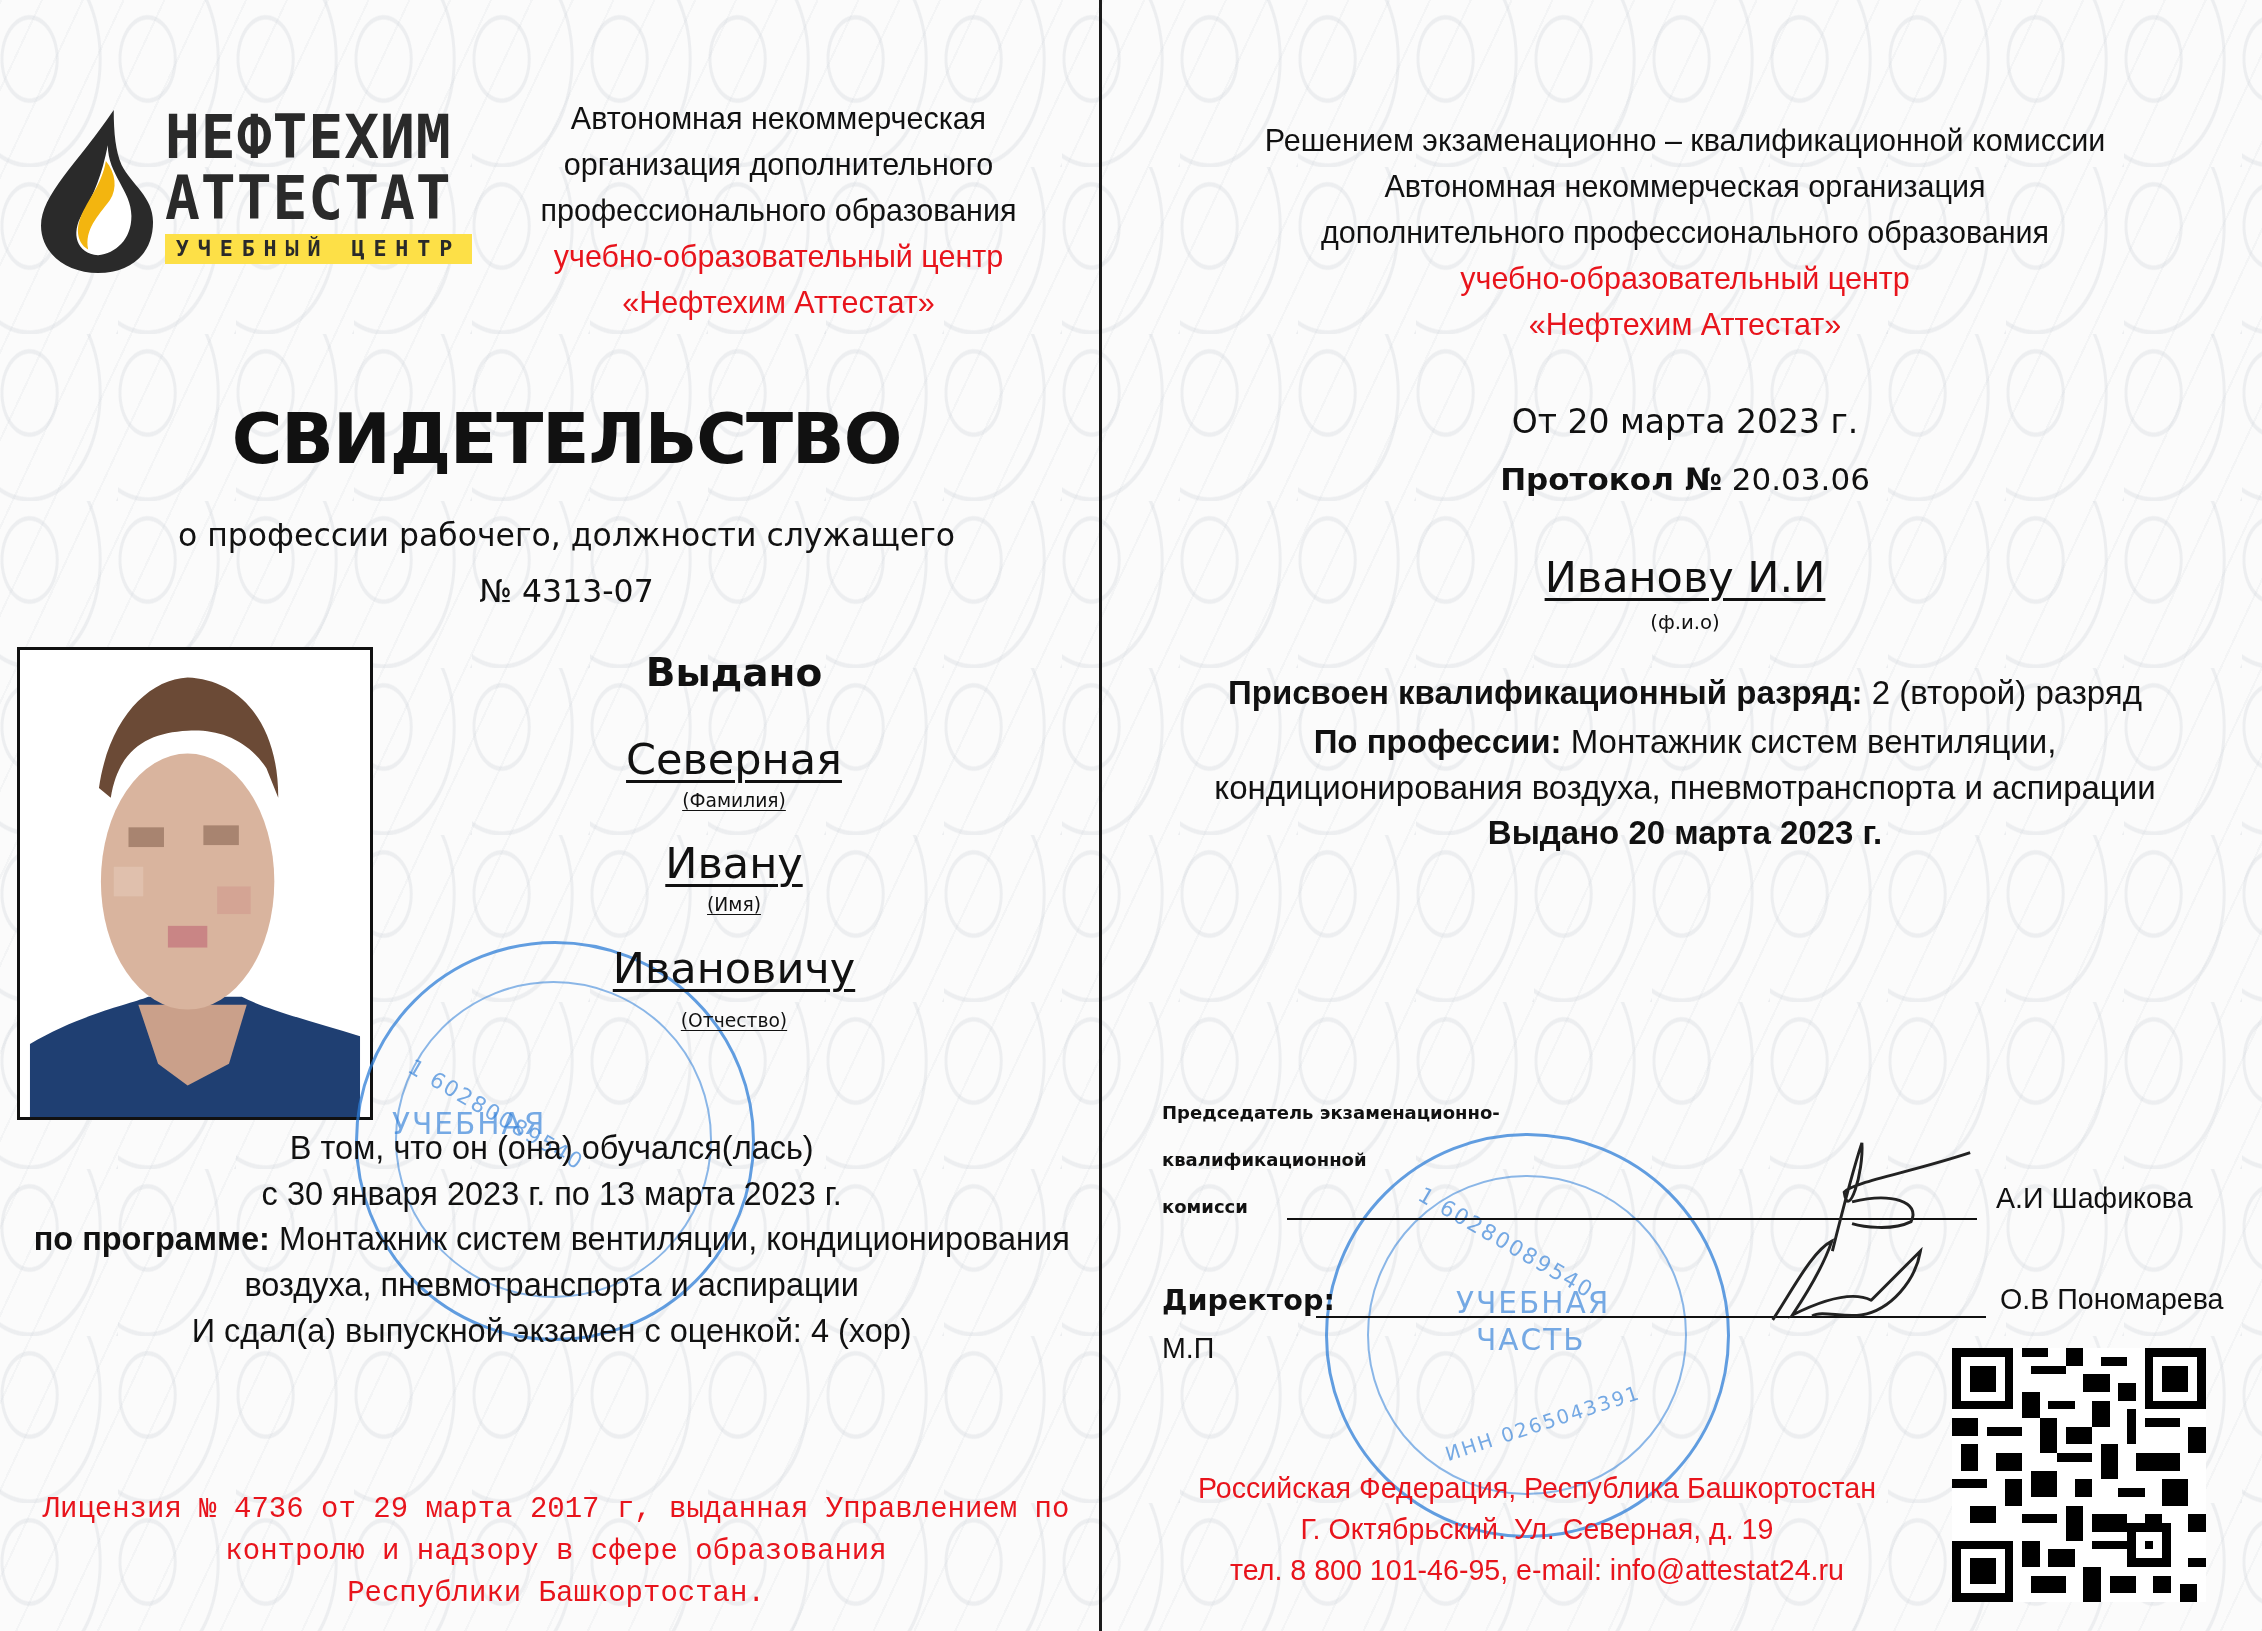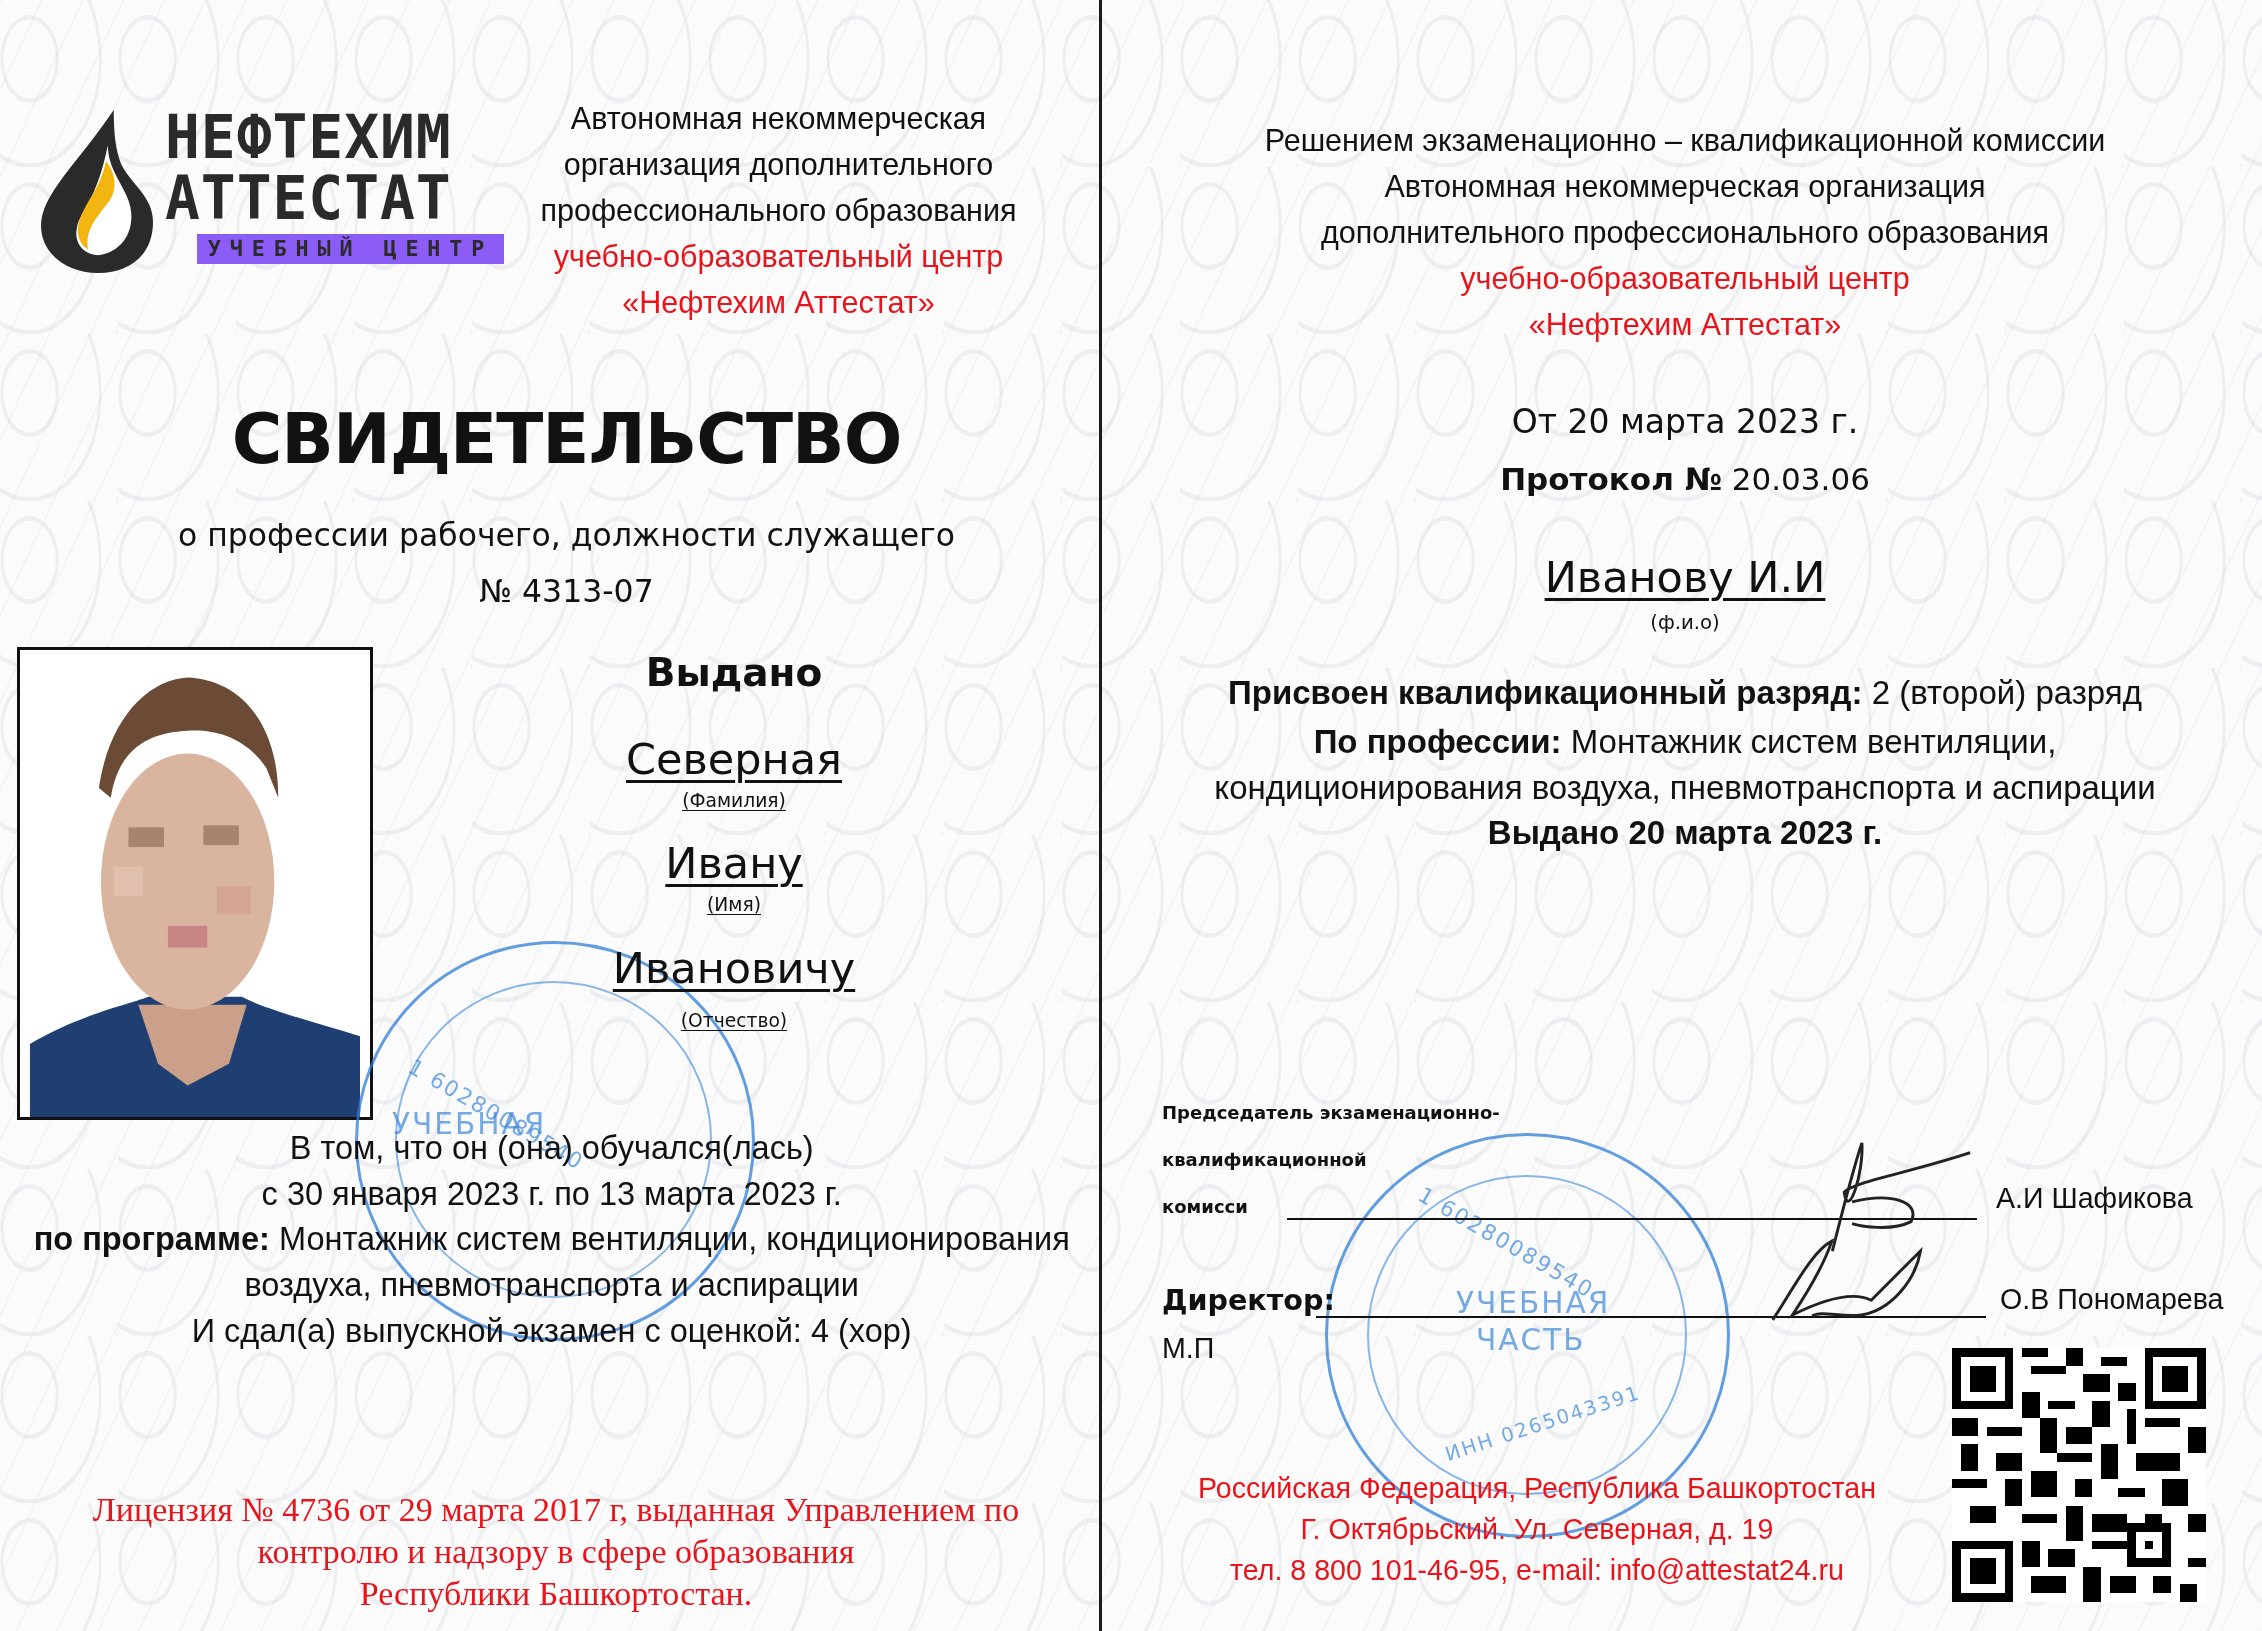--- a/index.html
+++ b/index.html
@@ -8,21 +8,21 @@
       repeating-radial-gradient(ellipse 59px 89px at 29.6px 59px, rgba(200,205,210,0) 0 25.6px, rgba(200,205,212,.28) 26.6px 28.6px, rgba(200,205,210,0) 29.6px 43px),
       repeating-linear-gradient(115deg, rgba(210,215,220,.18) 0 2px, rgba(255,255,255,0) 2px 37px),
       #fbfbfb;background-size:118px 167px, auto, auto;}
   .abs{position:absolute;}
   .center{text-align:center;}
   .divider{position:absolute;left:1099px;top:0;width:3px;height:1631px;background:#1b1b1b;}
   
   .logo{left:37px;top:106px;width:443px;height:169px;}
   .logo-text{position:absolute;left:128px;top:0;width:315px;}
   .logo-l1,.logo-l2{font-family:"DejaVu Sans Mono","Liberation Mono",monospace;font-weight:bold;font-size:61px;line-height:61px;letter-spacing:1px;color:#2a2a2a;transform:scaleX(0.95);transform-origin:left;}
-  .logo-l3{position:absolute;top:128px;left:0;width:307px;height:29.6px;background:#8b5cf6;color:#2a2a2a;font-family:"DejaVu Sans Mono","Liberation Mono",monospace;font-weight:bold;font-size:21.7px;line-height:29.6px;letter-spacing:8.9px;text-align:center;margin-left:32px;}
+  .logo-l3{position:absolute;top:128px;left:0;width:307px;height:29.6px;background:#fde047;color:#2a2a2a;font-family:"DejaVu Sans Mono","Liberation Mono",monospace;font-weight:bold;font-size:21.7px;line-height:29.6px;letter-spacing:8.9px;text-align:center;}
   .hdr{font-family:"Liberation Sans",sans-serif;font-size:30.5px;line-height:46px;}
   .red{color:#e8141c;}
   .title{font-family:"DejaVu Sans",sans-serif;font-weight:bold;font-size:69px;letter-spacing:-1px;}
   .txt{font-family:"DejaVu Sans",sans-serif;font-size:31.5px;}
   .bold{font-weight:bold;}
   .u{text-decoration:underline;text-underline-offset:5.9px;text-decoration-thickness:3px;}
   .cap{font-size:18.7px;text-decoration:underline;text-underline-offset:3px;}
   .photo{left:16.7px;top:647px;width:350px;height:467px;border:3.9px solid #111;background:#fff;overflow:hidden;}
   .stamp{border:3.9px solid rgba(45,125,215,.75);border-radius:50%;color:rgba(45,125,215,.7);}
   .stamp-inner{position:absolute;border:2px solid rgba(45,125,215,.55);border-radius:50%;}
@@ -93,21 +93,21 @@
 </div>
 
 <div class="abs center" style="left:19.7px;top:1125px;width:1064px;font-family:'Liberation Sans',sans-serif;font-size:32.5px;line-height:46px;">
   <div>В том, что он (она) обучался(лась)</div>
   <div>с 30 января 2023 г. по 13 марта 2023 г.</div>
   <div style="line-height:45px;"><span class="bold">по программе:</span><span> Монтажник систем вентиляции, кондиционирования</span></div>
   <div>воздуха, пневмотранспорта и аспирации</div>
   <div>И сдал(а) выпускной экзамен с оценкой: 4 (хор)</div>
 </div>
 
-<div class="abs center red" style="left:39px;top:1489px;width:1034px;font-family:Liberation Serif, serif;font-size:34px;line-height:42px;">
+<div class="abs center red" style="left:39px;top:1489px;width:1034px;font-family:Liberation Mono, monospace;font-size:29px;line-height:42px;">
   <div>Лицензия № 4736 от 29 марта 2017 г, выданная Управлением по</div>
   <div>контролю и надзору в сфере образования</div>
   <div>Республики Башкортостан.</div>
 </div>
 
 <div class="abs center hdr" style="left:1143px;top:117px;width:1084px;">
   <div>Решением экзаменационно – квалификационной комиссии</div>
   <div>Автономная некоммерческая организация</div>
   <div>дополнительного профессионального образования</div>
   <div class="red">учебно-образовательный центр</div>

